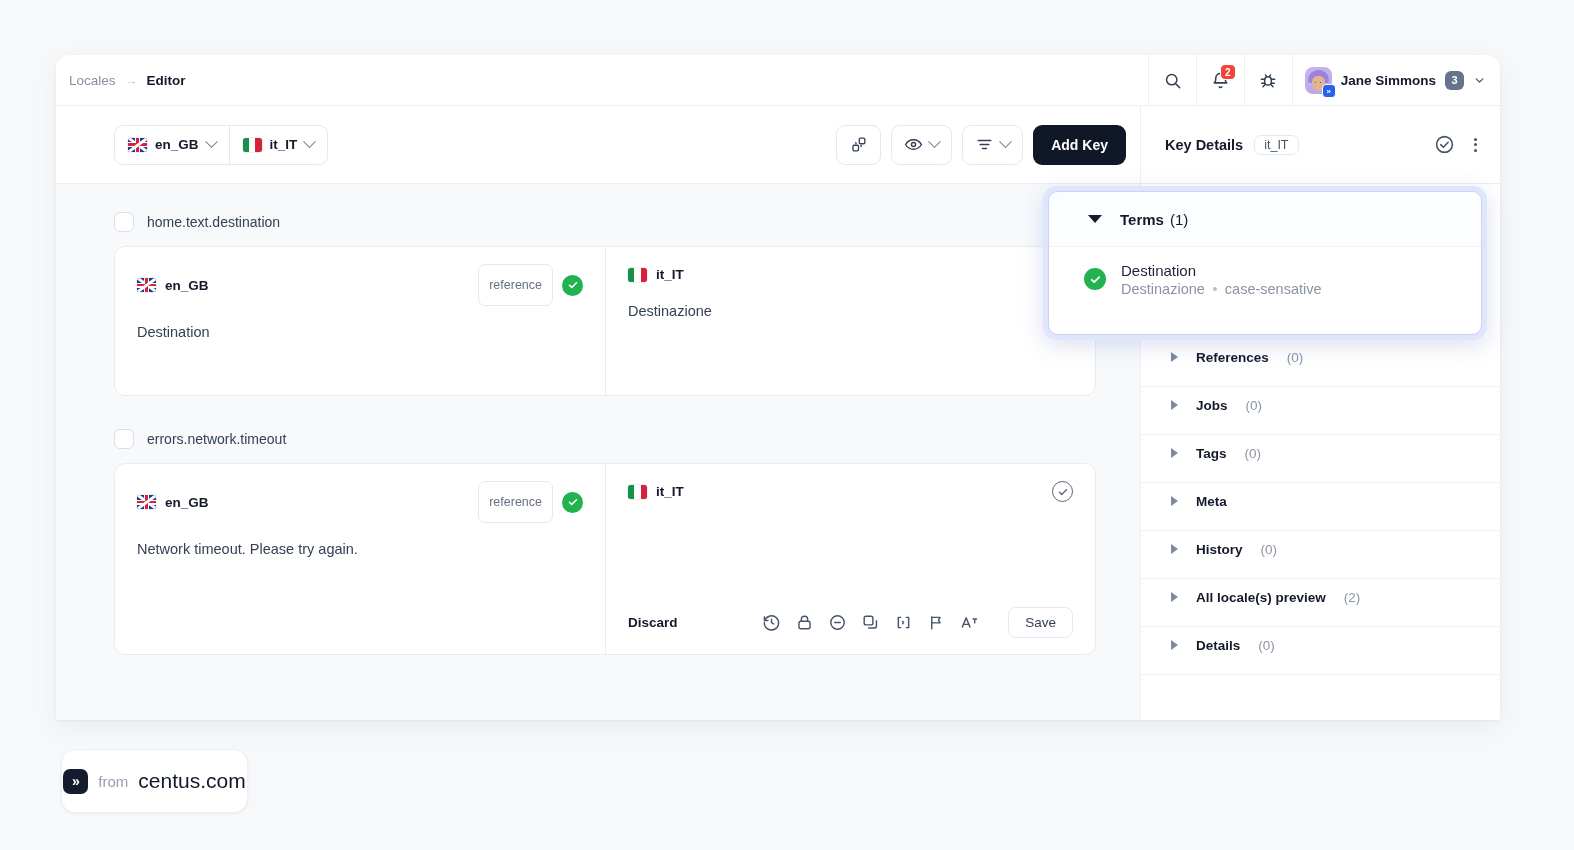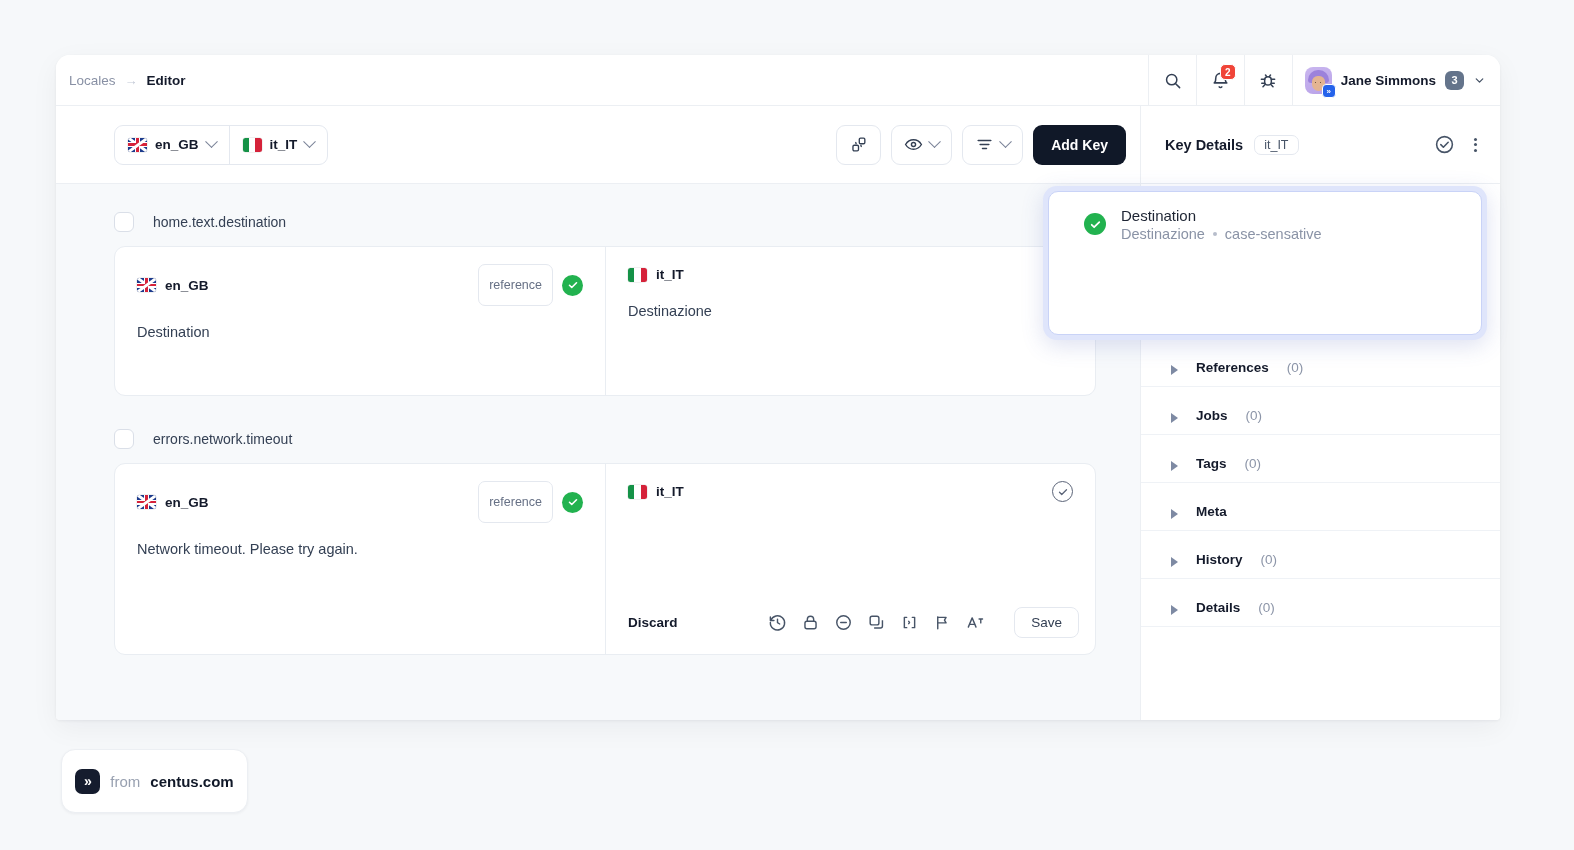--- a/index.html
+++ b/index.html
@@ -151,21 +151,21 @@
 
   
   .content {
     position: absolute; left: 0; top: 129px;
     width: 1084px; bottom: 0;
     background: #f7f9fb;
     padding: 28px 44px 0 58px;
     overflow: hidden;
   }
   .key-row { margin-bottom: 33px; }
-  .key-head { display: flex; align-items: center; gap: 19px; margin-bottom: 14px; }
+  .key-head { display: flex; align-items: center; gap: 13px; margin-bottom: 14px; }
   .checkbox {
     width: 20px; height: 20px; border: 1.6px solid #dadfe8;
     border-radius: 6px; background: #fff; cursor: pointer; flex: none;
   }
   .key-name { font-size: 14px; color: #344054; }
 
   .pair {
     display: flex; background: #fff;
     border: 1px solid #e9edf2; border-radius: 11px;
     overflow: hidden;
@@ -189,21 +189,21 @@
     display: flex; align-items: center; justify-content: center; flex: none;
   }
   .cell-text { font-size: 14.5px; color: #344054; line-height: 1.4; }
   .placeholder-wrap { display: flex; align-items: center; }
   .caret { width: 1.6px; height: 19px; background: #222; margin-right: 1px; }
   .placeholder { font-size: 14.5px; color: #c3c8d2; }
   .cell.tall { min-height: 148px; }
   .cell.short { min-height: 148px; }
 
   .editor-actions {
-    position: absolute; left: 22px; right: 16px; bottom: 16px;
+    position: absolute; left: 22px; right: 22px; bottom: 16px;
     display: flex; align-items: center; gap: 28px;
   }
   .discard { font-size: 13.5px; font-weight: bold; color: #141a2b; cursor: pointer; }
   .action-icons { margin-left: auto; display: flex; align-items: center; gap: 14px; }
   .btn-save {
     border: 1px solid #e4e8ef; border-radius: 8px; background: #fff;
     font-size: 13.5px; color: #344054; padding: 7px 16px; cursor: pointer;
     font-family: "Liberation Sans", sans-serif;
   }
 
@@ -221,21 +221,21 @@
   .side-title { font-size: 14.5px; font-weight: bold; color: #141a2b; }
   .locale-tag {
     font-size: 12.5px; color: #475467; border: 1px solid #e4e8ef;
     border-radius: 7px; padding: 2px 9px; background: #fff;
   }
   .side-head-actions { margin-left: auto; display: flex; align-items: center; gap: 16px; }
   .kebab { display: flex; flex-direction: column; gap: 2.5px; cursor: pointer; padding: 3px; }
   .kebab i { width: 3px; height: 3px; border-radius: 50%; background: #475467; display: block; }
 
   .acc-row {
-    height: 48px; display: flex; align-items: flex-end; gap: 18px;
+    height: 48px; display: flex; align-items: center; gap: 18px;
     padding: 0 24px 11px 30px;
     border-bottom: 1px solid #eff2f6;
     cursor: pointer;
   }
   .tri {
     width: 0; height: 0; flex: none;
     border-left: 7px solid #7e8aa3;
     border-top: 5px solid transparent;
     border-bottom: 5px solid transparent;
   }
@@ -287,21 +287,21 @@
     background: #fff; border: 1px solid #eceff3; border-radius: 14px;
     display: flex; align-items: center; justify-content: center; gap: 10px;
     box-shadow: 0 1px 3px rgba(16,24,40,.05);
   }
   .attrib-logo {
     width: 25px; height: 25px; border-radius: 7px; background: #151c2e;
     color: #fff; font-size: 14px; font-weight: bold;
     display: flex; align-items: center; justify-content: center;
   }
   .attrib-from { font-size: 15px; color: #98a0b0; }
-  .attrib-name { font-size: 15px; color: #101828; font-weight: bold; }
+  .attrib-name { font-size: 21px; color: #101828; font-weight: normal; }
 
   svg { display: block; }
 </style>
 </head>
 <body>
 
 <div class="app-card">
 
   <div class="topbar">
     <div class="breadcrumb">
@@ -590,28 +590,38 @@
       <span class="acc-label">Meta</span>
       <span class="acc-count"></span>
     </div>
     <div class="acc-row">
       <span class="tri"></span>
       <span class="acc-label">History</span>
       <span class="acc-count">(0)</span>
     </div>
     <div class="acc-row">
       <span class="tri"></span>
+      <span class="acc-label">All locale(s) preview</span>
+      <span class="acc-count">(2)</span>
+    </div>
+    <div class="acc-row">
+      <span class="tri"></span>
       <span class="acc-label">Details</span>
       <span class="acc-count">(0)</span>
     </div>
   </div>
 </div>
 
 <div class="terms-highlight">
   <div class="terms-card">
+    <div class="terms-head">
+      <span class="tri-down"></span>
+      <span class="terms-title">Terms</span>
+      <span class="terms-count" style="margin-left:-12px">(1)</span>
+    </div>
     <div class="terms-body">
       <span class="term-ok">
         <svg width="13" height="13" viewBox="0 0 24 24" fill="none" stroke="#fff" stroke-width="3.2" stroke-linecap="round" stroke-linejoin="round">
             <path d="M5 12.5l4.5 4.5L19 7.5"></path>
           </svg>
       </span>
       <span>
         <span class="term-src" style="display:block">Destination</span>
         <span class="term-meta">
           <span>Destinazione</span>

